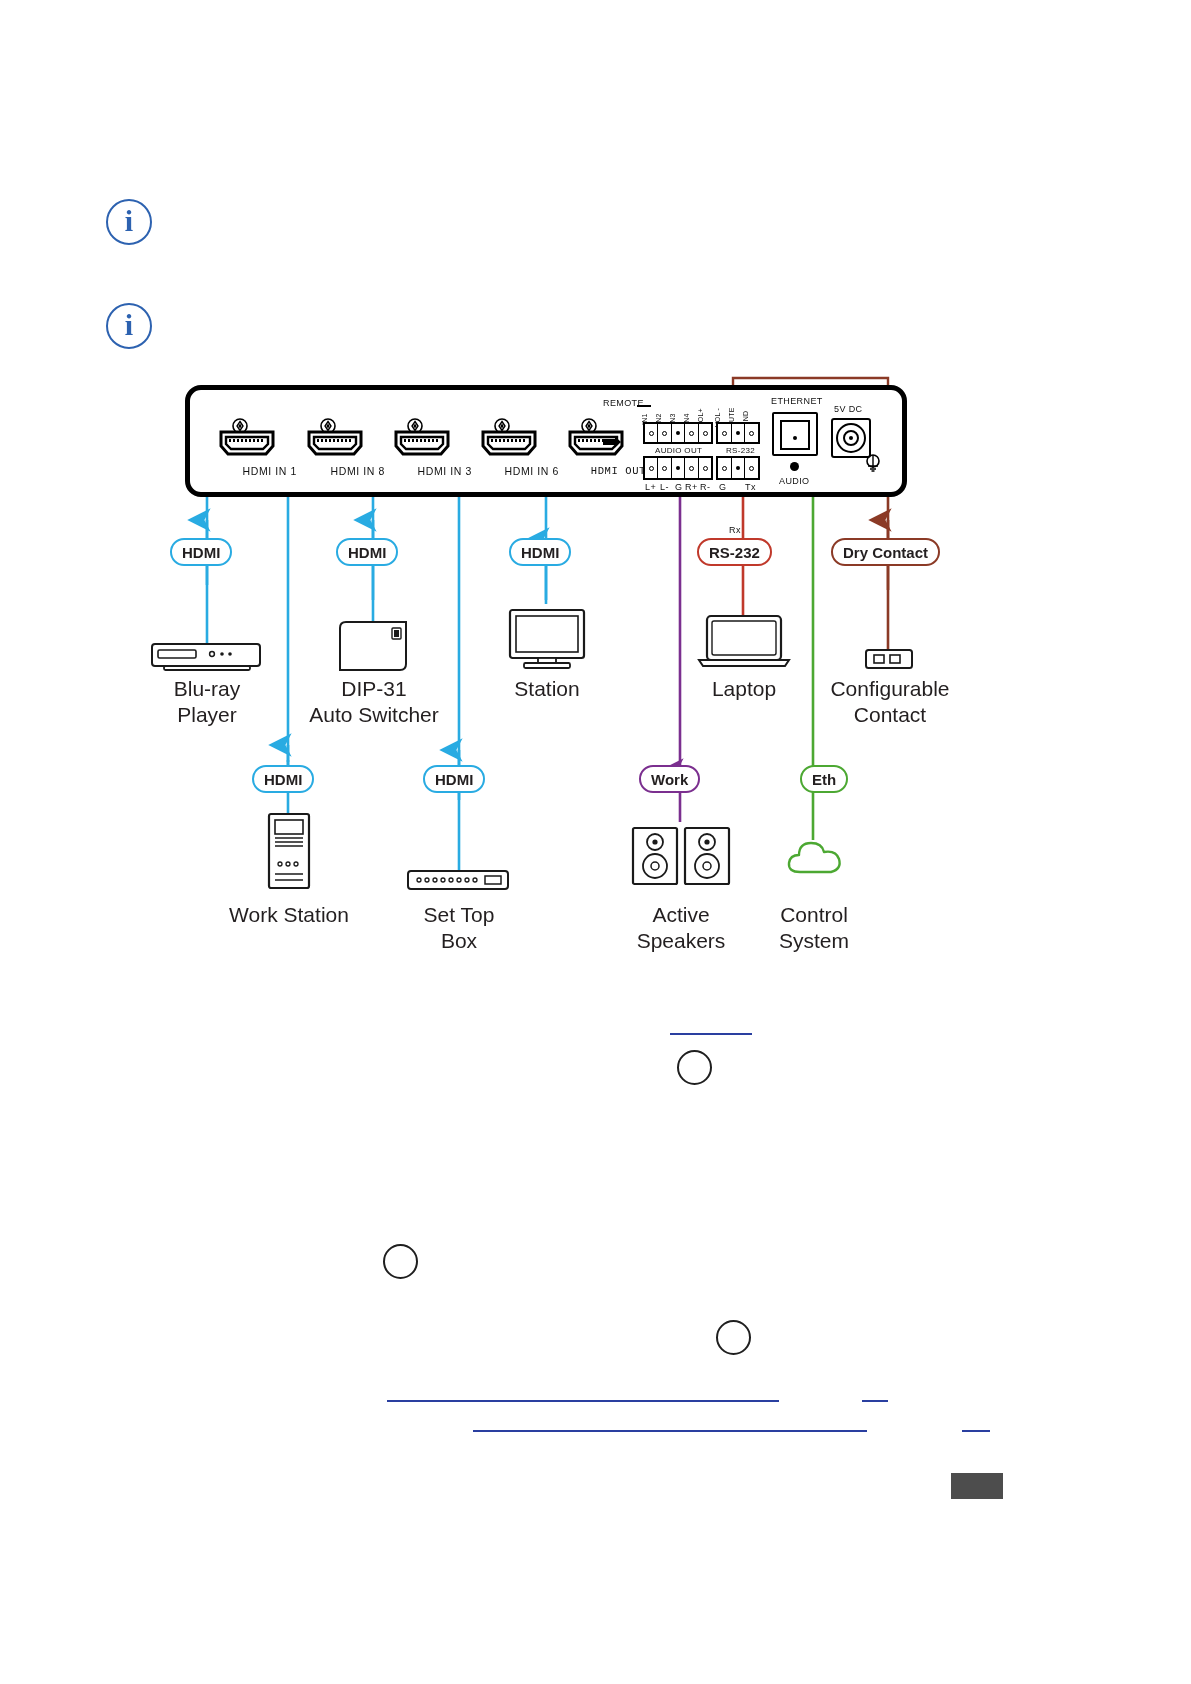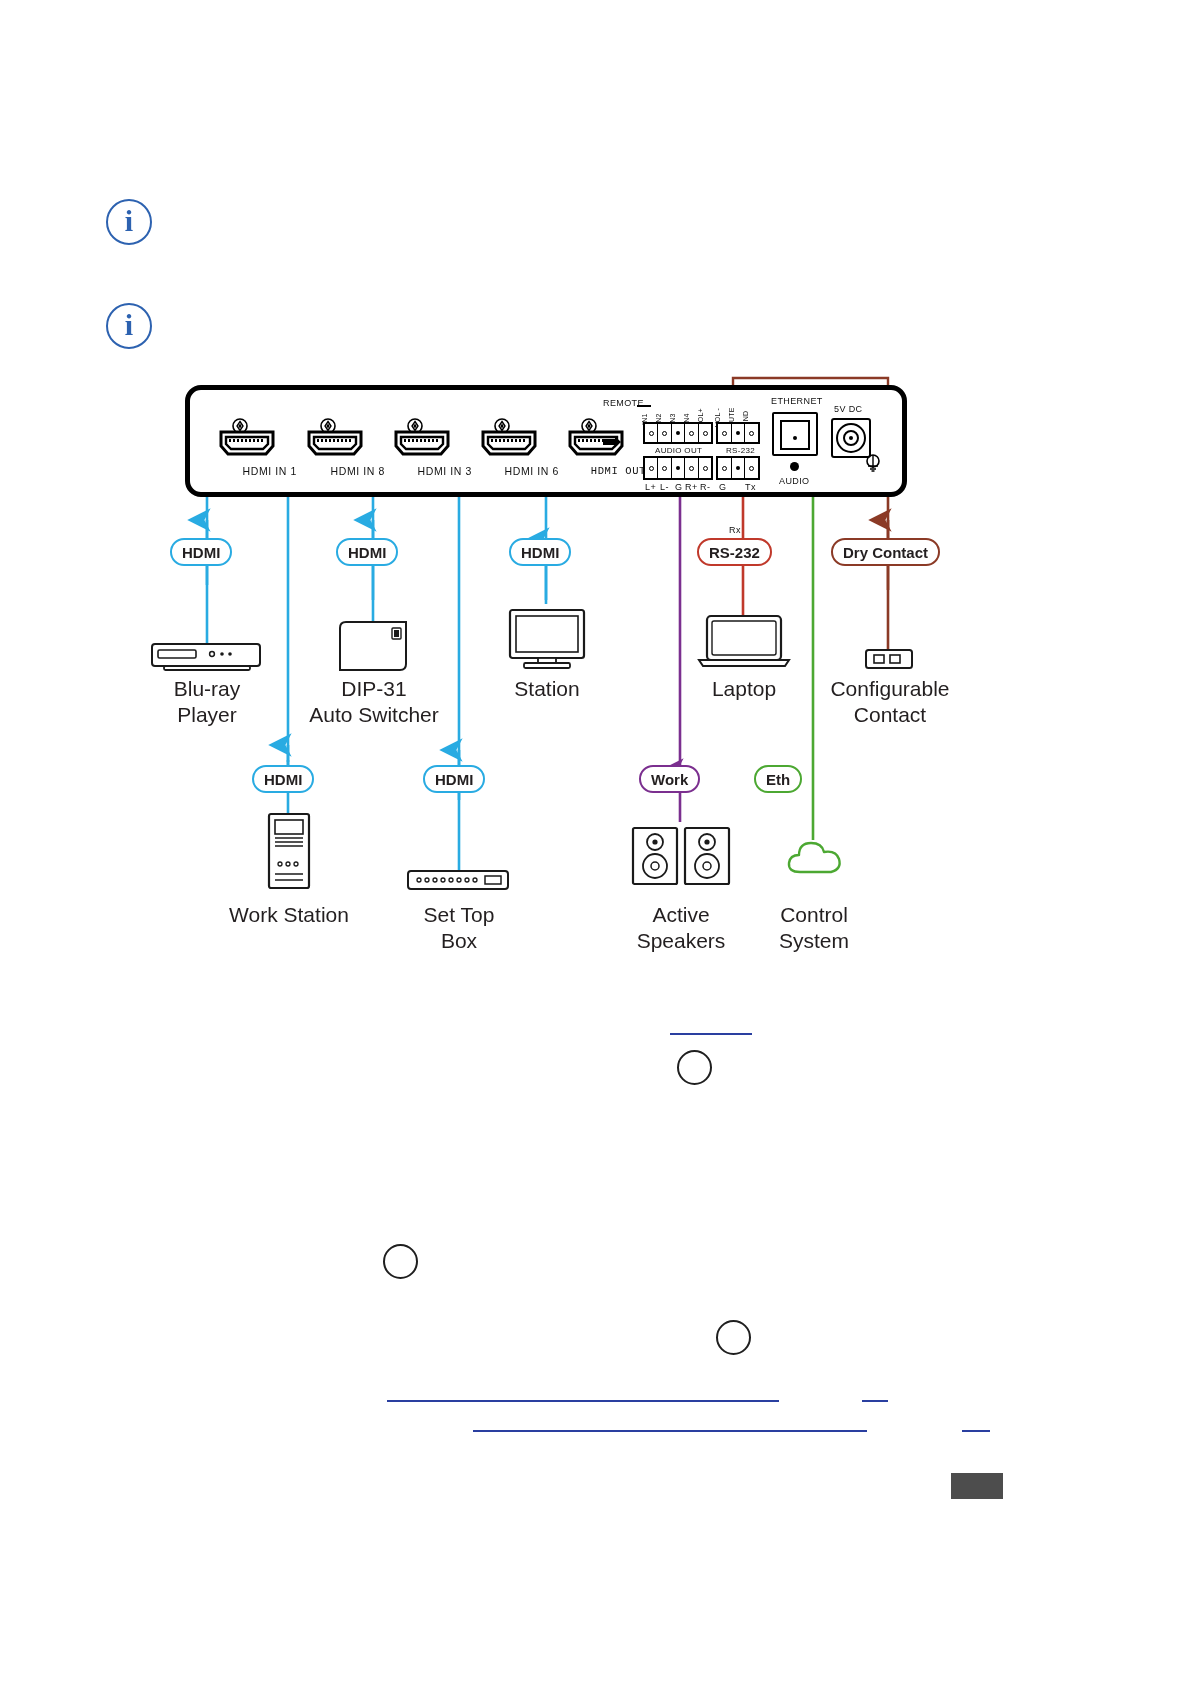--- a/index.html
+++ b/index.html
@@ -364,21 +364,21 @@
 
 <div class="pill" style="left:170px;top:538px;">HDMI</div>
 <div class="pill" style="left:336px;top:538px;">HDMI</div>
 <div class="pill" style="left:509px;top:538px;">HDMI</div>
 <div class="pill rs" style="left:697px;top:538px;">RS-232</div>
 <div class="pill dry" style="left:831px;top:538px;">Dry Contact</div>
 
 <div class="pill" style="left:252px;top:765px;">HDMI</div>
 <div class="pill" style="left:423px;top:765px;">HDMI</div>
 <div class="pill audio" style="left:639px;top:765px;">Work</div>
-<div class="pill eth" style="left:754px;top:765px;">Eth</div>
+<div class="pill eth" style="left:800px;top:765px;">Eth</div>
 
 <svg class="abs" style="left:150px;top:640px;width:114px;height:34px;">
   <rect x="2" y="4" width="108" height="22" rx="3" fill="#fff" stroke="#1a1a1a" stroke-width="2"></rect>
   <rect x="8" y="10" width="38" height="8" rx="1.5" fill="#fff" stroke="#1a1a1a" stroke-width="1.6"></rect>
   <circle cx="62" cy="14" r="2.4" fill="none" stroke="#1a1a1a" stroke-width="1.5"></circle>
   <circle cx="72" cy="14" r="1.8" fill="#1a1a1a"></circle>
   <circle cx="80" cy="14" r="1.8" fill="#1a1a1a"></circle>
   <rect x="14" y="26" width="86" height="4" rx="1.5" fill="#fff" stroke="#1a1a1a" stroke-width="1.8"></rect>
 </svg>
 <div class="caption" style="left:127px;top:676px;width:160px;">Blu-ray

